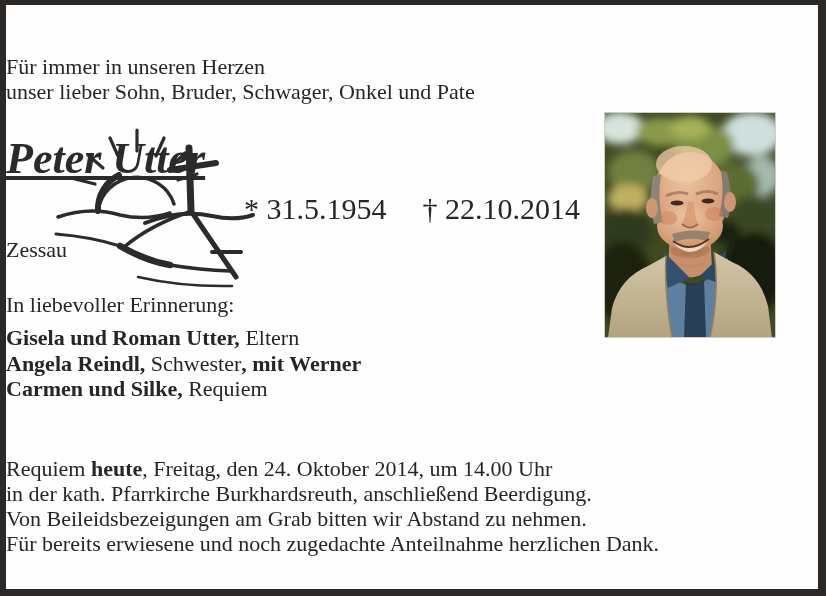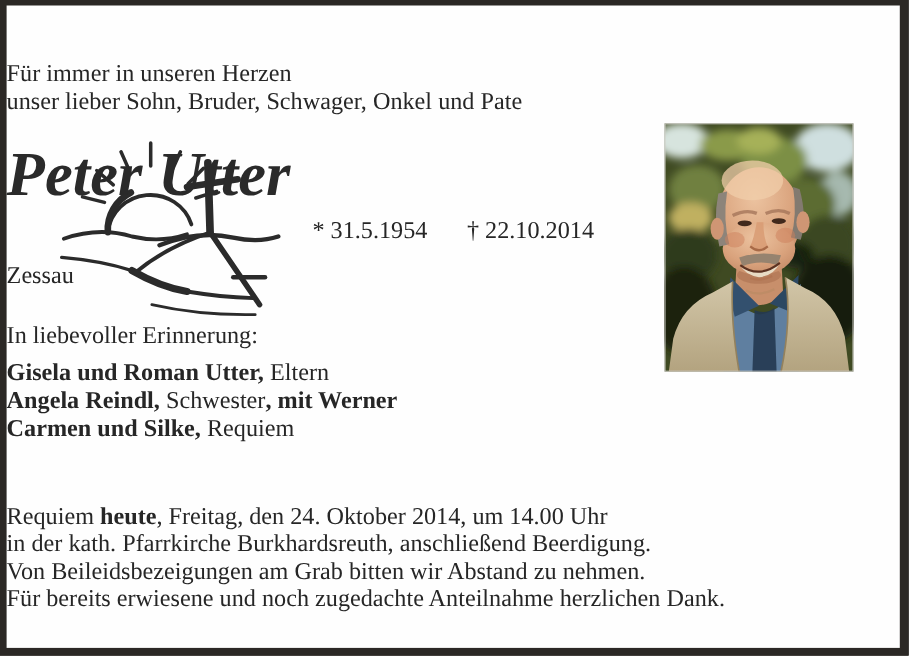--- a/index.html
+++ b/index.html
@@ -8,24 +8,24 @@
     font-family:"Liberation Serif","DejaVu Serif",serif;color:#262626;
     overflow:hidden;
   }
   .card{
     position:absolute;left:6px;top:5px;width:812px;height:584px;
     background:#fefefe;
   }
   .centered{position:absolute;left:0;width:812px;}
   .intro{top:49px;font-size:22px;line-height:25px;}
   .deceased-name{
-    top:124px;font-size:57px;line-height:60px;
-    font-weight:bold;font-style:italic;letter-spacing:0px;color:#2a2a2a;
+    top:124px;font-size:44px;line-height:60px;
+    font-weight:bold;font-style:italic;letter-spacing:0px;color:#2a2a2a;text-decoration:underline;
   }
-  .dates{top:192px;font-size:22px;line-height:24px;display:flex;justify-content:center;gap:36px;}
+  .dates{top:192px;font-size:30px;line-height:24px;display:flex;justify-content:center;gap:36px;}
   .place{top:233px;font-size:22px;line-height:24px;}
   .memory-heading{top:288px;font-size:22px;line-height:24px;}
   .mourners{top:320px;font-size:22px;line-height:25.5px;}
   .mourners b{font-weight:bold;}
   .funeral{top:451px;font-size:22px;line-height:25px;}
   .funeral b{font-weight:bold;}
   .artwork{position:absolute;left:46px;top:113px;}
   .photo{position:absolute;left:598px;top:107px;width:172px;height:226px;}
 </style>
 </head>

